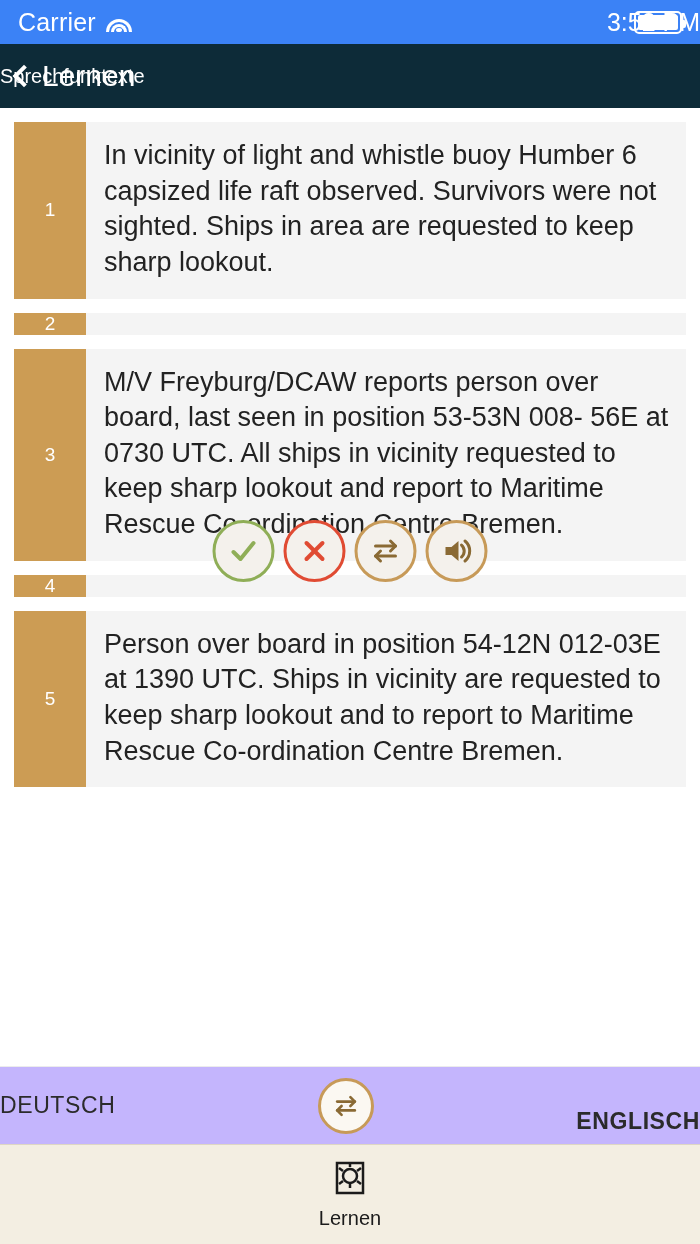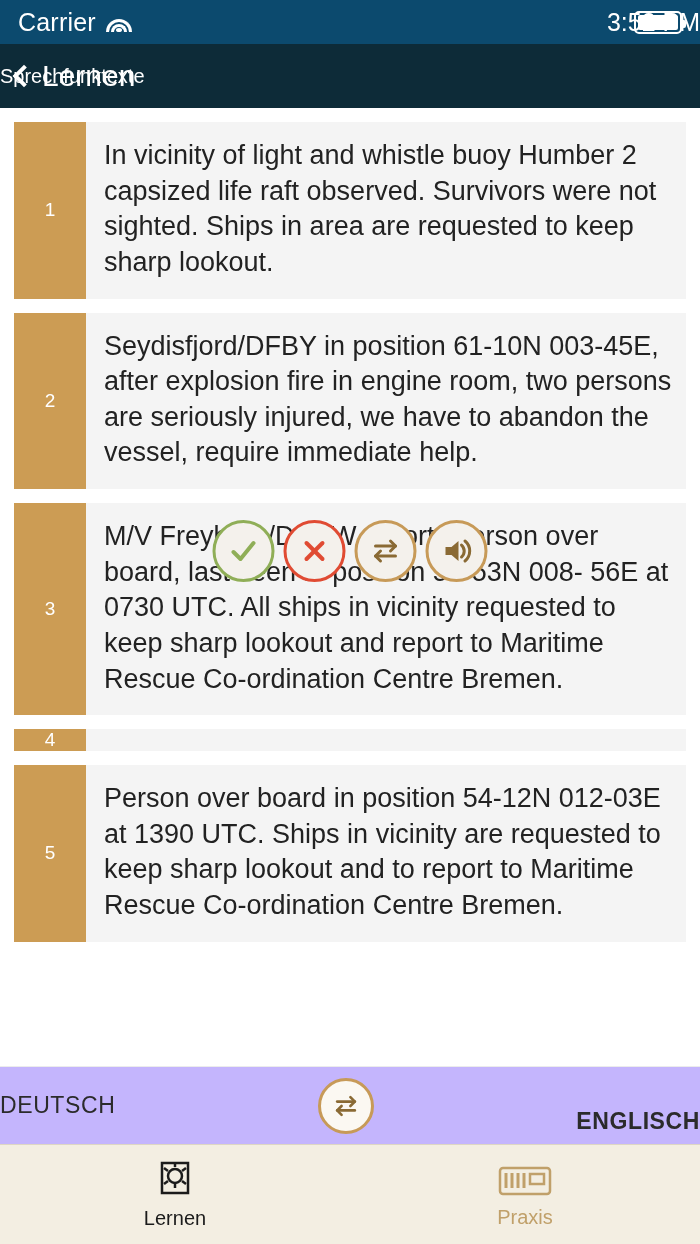--- a/index.html
+++ b/index.html
@@ -12,21 +12,21 @@
   .phone {
     position: relative;
     width: 700px; height: 1244px;
     display: flex; flex-direction: column;
     background: #ffffff;
   }
 
   
   .statusbar {
     height: 44px;
-    background: #0c4a6e;
+    background: #3b82f6;
     color: #ffffff;
     display: flex; align-items: center;
     padding: 0 18px;
     flex: none;
     position: relative;
   }
   .status-left { display: flex; align-items: center; gap: 10px; }
   .carrier { font-size: 25px; letter-spacing: .2px; }
   .wifi-icon { display: inline-block; width: 26px; height: 20px; position: relative; }
   .wifi-icon i {
@@ -158,26 +158,25 @@
       <span class="chev"></span>
       <span class="back-label">Lernen</span>
     </div>
     <div class="nav-title">Sprechfunktexte</div>
   </div>
 
   <div class="content">
 
     <div class="card">
       <div class="card-num">1</div>
-      <div class="card-text">In vicinity of light and whistle buoy Humber 2 capsized life raft observed. Survivors were not sighted. Ships in area are requested to keep sharp lookout.</div>
+      <div class="card-text">In vicinity of light and whistle buoy Humber 6 capsized life raft observed. Survivors were not sighted. Ships in area are requested to keep sharp lookout.</div>
     </div>
 
     <div class="card">
       <div class="card-num">2</div>
-      <div class="card-text">Seydisfjord/DFBY in position 61-10N 003-45E, after explosion fire in engine room, two persons are seriously injured, we have to abandon the vessel, require immediate help.</div>
     </div>
 
     <div class="card">
       <div class="card-num">3</div>
       <div class="card-text">M/V Freyburg/DCAW reports person over board, last seen in position 53-53N 008- 56E at 0730 UTC. All ships in vicinity requested to keep sharp lookout and report to Maritime Rescue Co-ordination Centre Bremen.</div>
     </div>
 
     <div class="card">
       <div class="card-num">4</div>
     </div>
@@ -241,31 +240,18 @@
           <line x1="22" y1="3" x2="22" y2="8" stroke="#1b1b1b" stroke-width="2.5"></line>
           <line x1="11" y1="9" x2="15" y2="12" stroke="#1b1b1b" stroke-width="2.5"></line>
           <line x1="33" y1="9" x2="29" y2="12" stroke="#1b1b1b" stroke-width="2.5"></line>
           <line x1="11" y1="25" x2="15" y2="22" stroke="#1b1b1b" stroke-width="2.5"></line>
           <line x1="33" y1="25" x2="29" y2="22" stroke="#1b1b1b" stroke-width="2.5"></line>
         </svg>
       </span>
       <span class="tab-label">Lernen</span>
     </div>
 
-    <div class="tab">
-      <span>
-        <svg width="58" height="40" viewBox="0 0 58 40">
-          <rect x="4" y="8" width="50" height="26" rx="3" fill="none" stroke="#c0a06a" stroke-width="2.5"></rect>
-          <rect x="34" y="14" width="14" height="10" fill="none" stroke="#c0a06a" stroke-width="2.5"></rect>
-          <line x1="10" y1="13" x2="10" y2="28" stroke="#c0a06a" stroke-width="3"></line>
-          <line x1="16" y1="13" x2="16" y2="28" stroke="#c0a06a" stroke-width="3"></line>
-          <line x1="22" y1="13" x2="22" y2="28" stroke="#c0a06a" stroke-width="3"></line>
-          <line x1="28" y1="13" x2="28" y2="28" stroke="#c0a06a" stroke-width="3"></line>
-        </svg>
-      </span>
-      <span class="tab-label">Praxis</span>
-    </div>
 
 
 
 
   </div>
 </div>
 
 </body></html>

